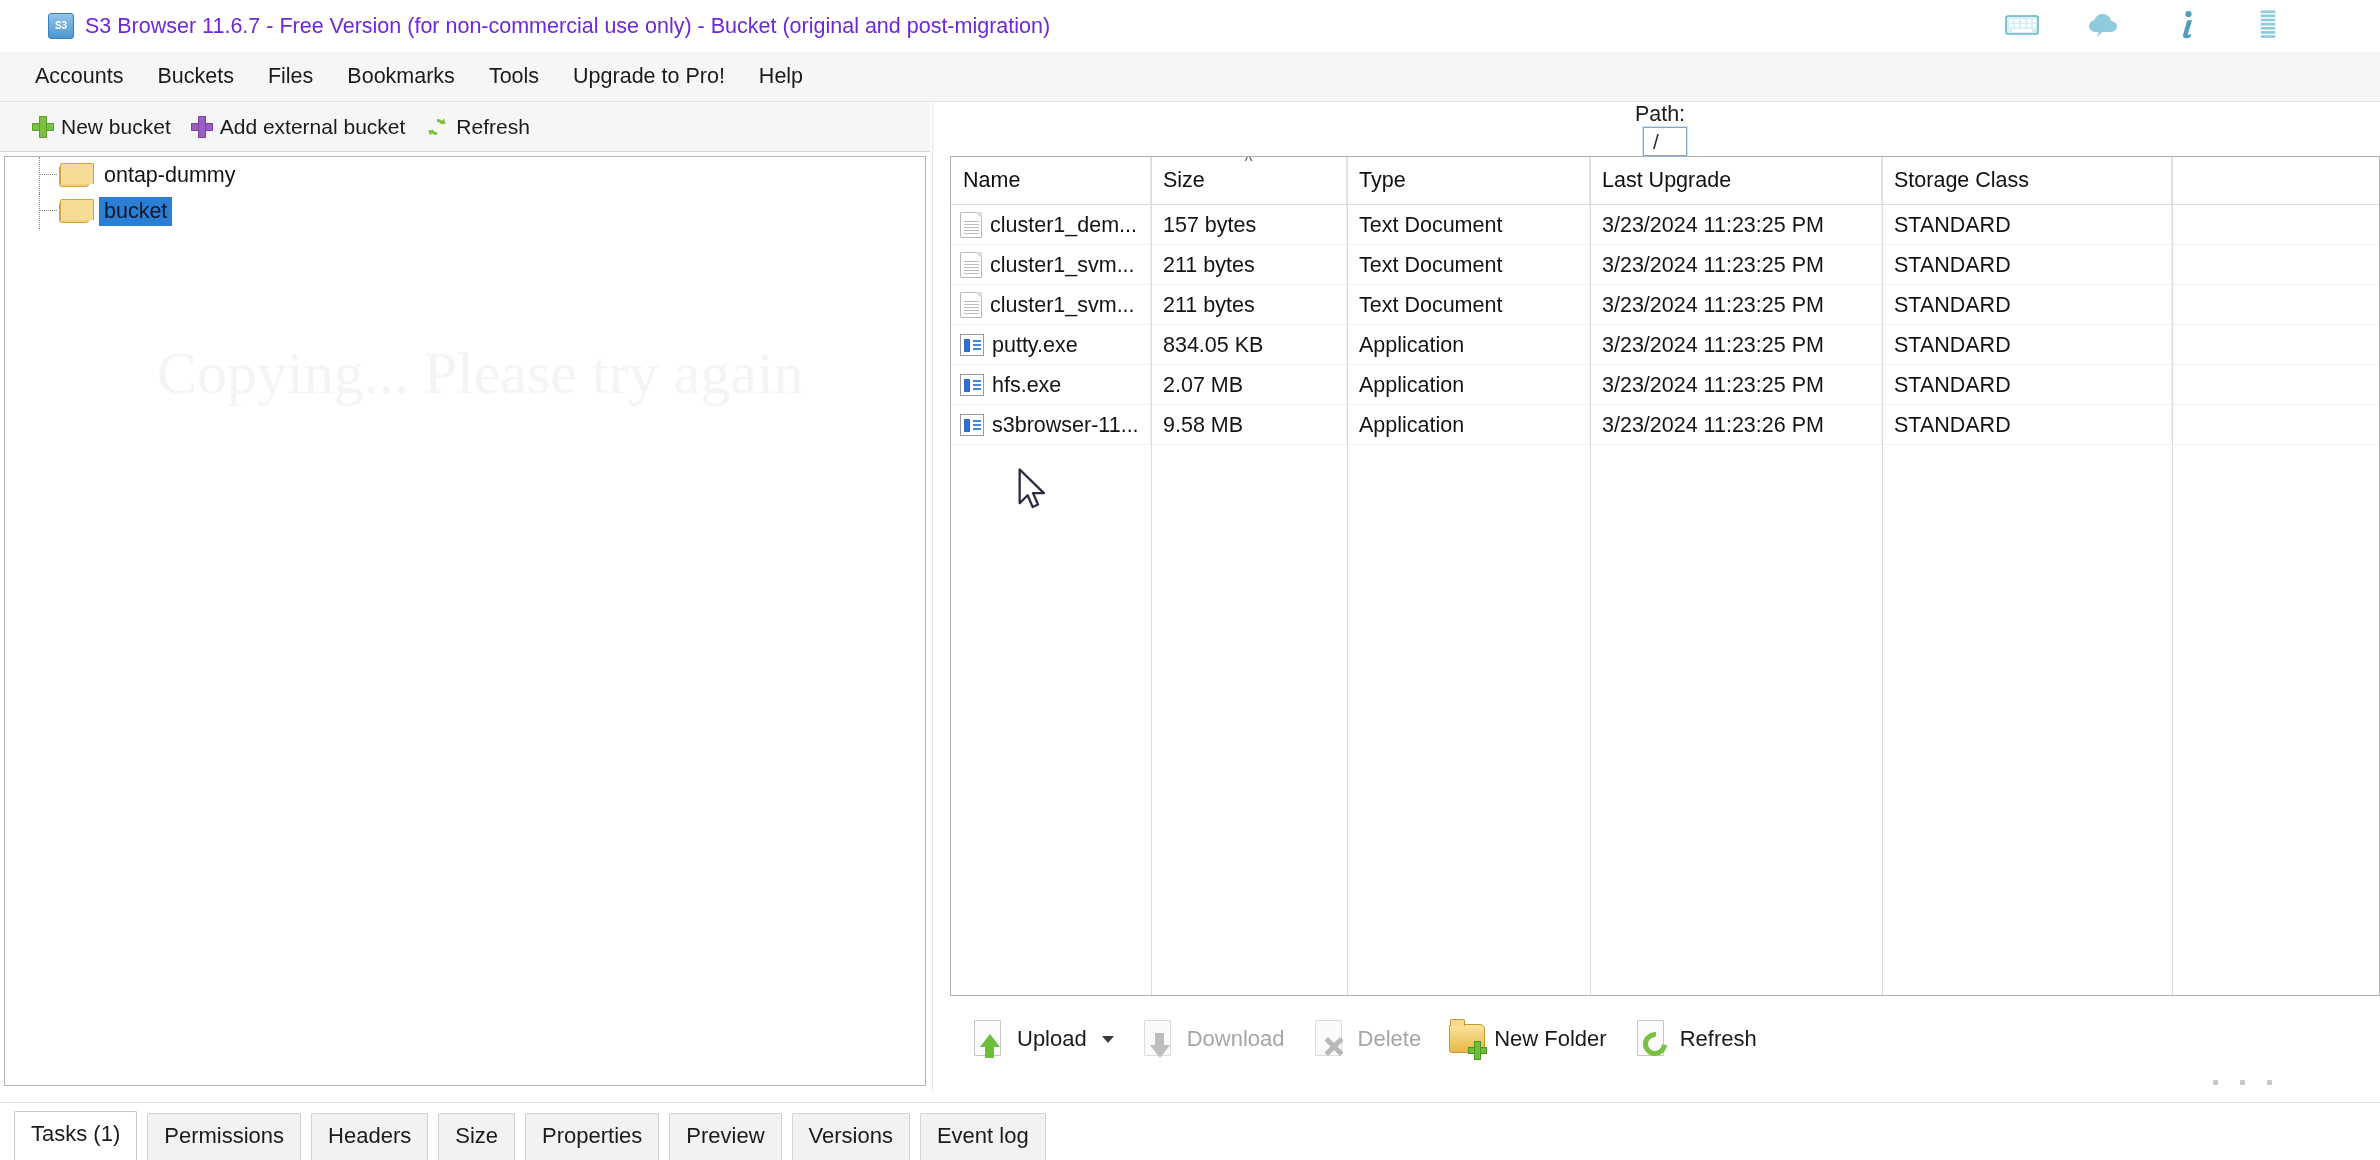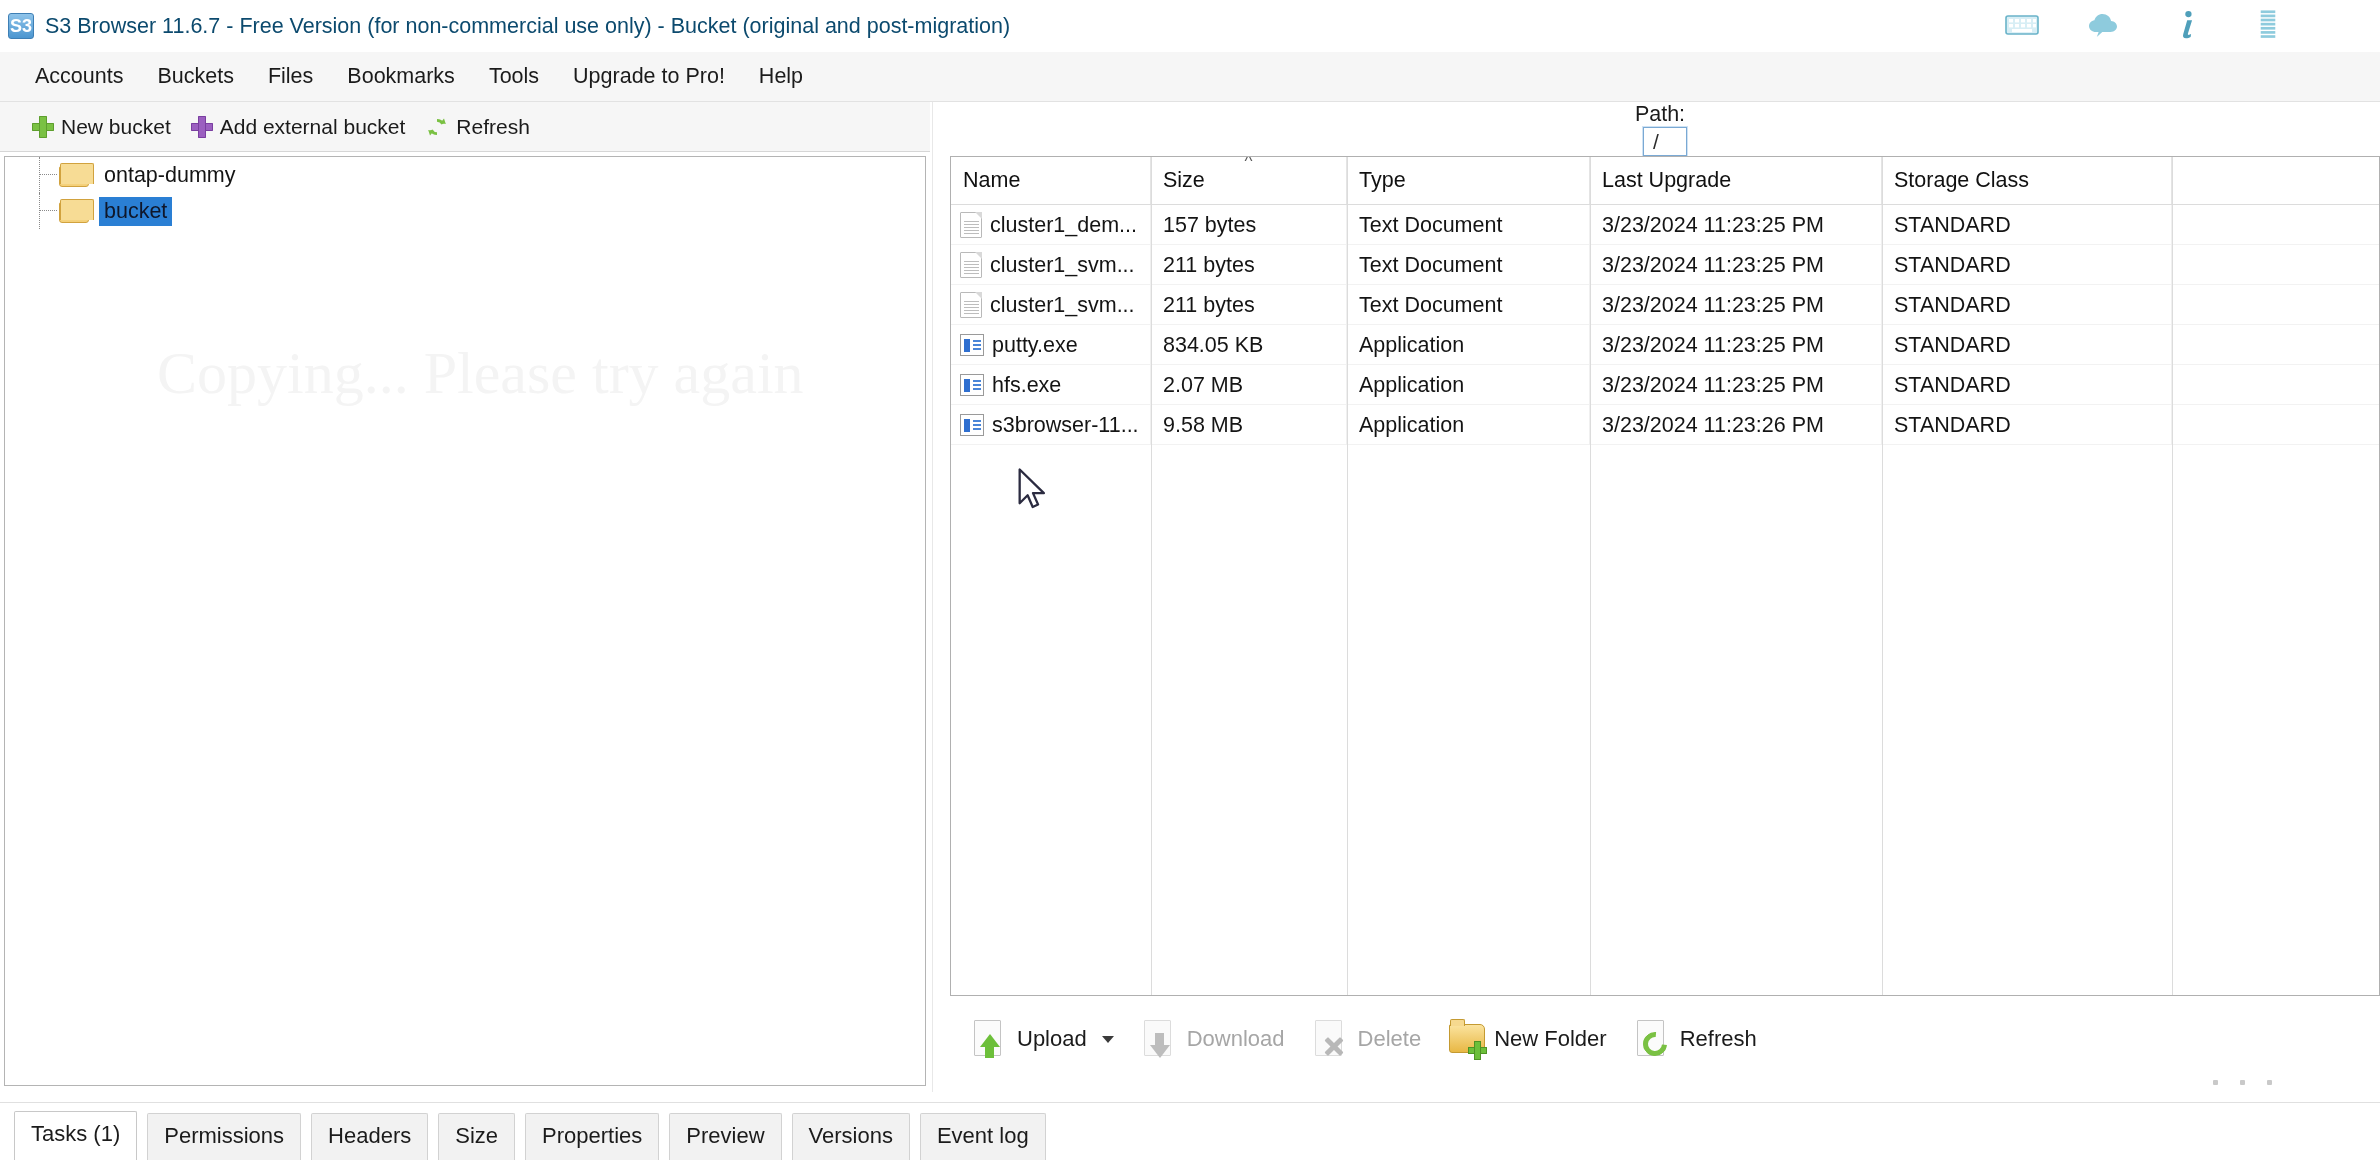--- a/index.html
+++ b/index.html
@@ -25,27 +25,28 @@
     display: flex; align-items: center;
     padding-left: 8px;
   }
   .title-icon {
     width: 26px; height: 26px;
     margin-right: 11px;
     border-radius: 3px;
     background: linear-gradient(#8fc4ea, #4c96d0);
     border: 1px solid #3e7fb5;
     display: flex; align-items: center; justify-content: center;
-    color: #ffffff; font-size: 18px; font-weight: bold;
+    color: #ffffff; font-size: 10px; font-weight: bold;
     font-family: "Liberation Sans", sans-serif;
     line-height: 1;
+    margin-left: 40px;
   }
   .title-text {
     font-size: 21.5px;
-    color: #0c4a6e;
+    color: #6d28d9;
     white-space: nowrap;
   }
   .title-right {
     position: absolute; right: 95px; top: 8px;
     display: flex; align-items: center; gap: 48px;
   }
   .tb-ico { width: 34px; height: 34px; display: block; }
 
   
   .menubar {

